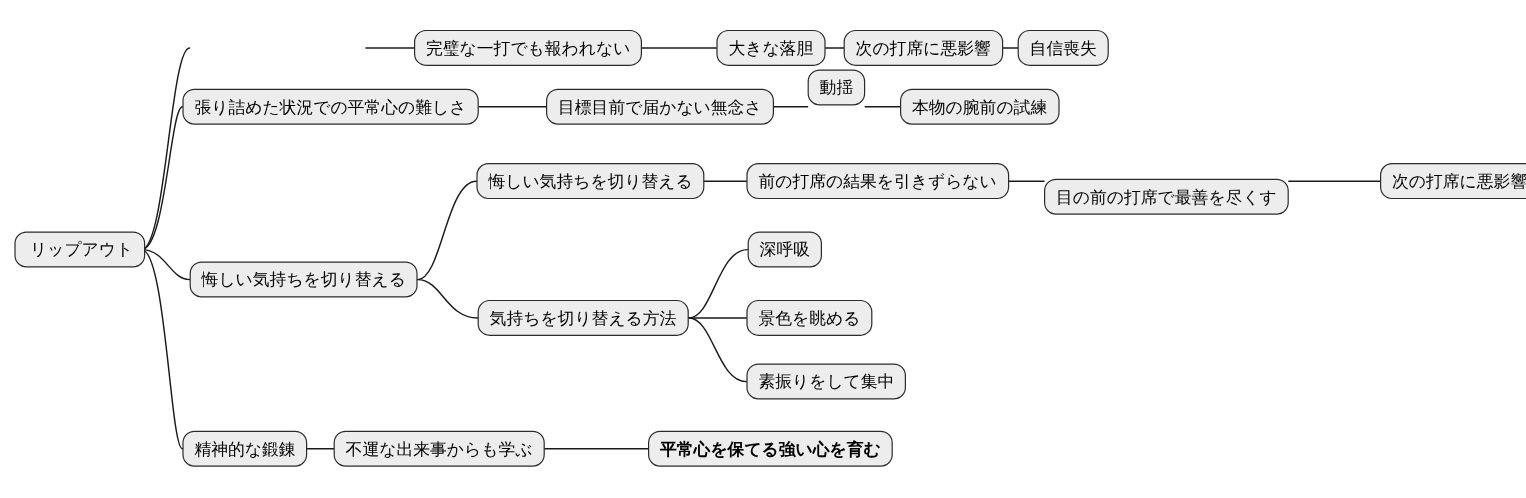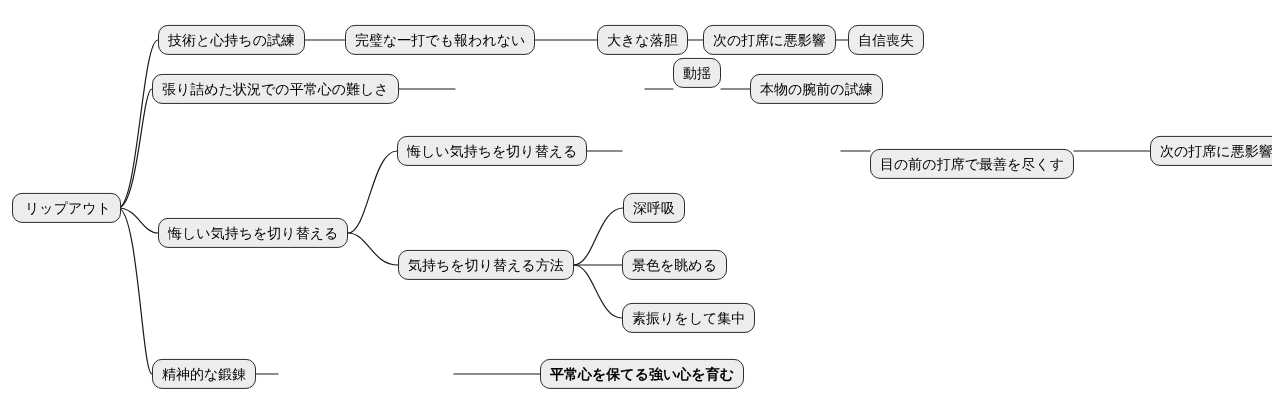--- a/index.html
+++ b/index.html
@@ -65,31 +65,33 @@
       <path d="M841 151 L870 151"></path>
       <path d="M1074 151 L1150 151"></path>
       <path d="M574 265 C594 265 598 208 623 208"></path>
       <path d="M574 265 L622 265"></path>
       <path d="M574 265 C594 265 598 318 622 318"></path>
       <path d="M256 374 L278 374"></path>
       <path d="M454 374 L540 374"></path>
     </svg>
 
 <div class="node" style="left: 12px; top: 208px; padding-left: 12px;">リップアウト</div>
-    <div class="node" style="left: 158px; top: 40px;">技術と心持ちの試練</div>
     <div class="node" style="left: 345px; top: 40px;">完璧な一打でも報われない</div>
     <div class="node" style="left: 597px; top: 40px;">大きな落胆</div>
     <div class="node" style="left: 703px; top: 40px;">次の打席に悪影響</div>
     <div class="node" style="left: 848px; top: 40px;">自信喪失</div>
     <div class="node" style="left: 152px; top: 89px;">張り詰めた状況での平常心の難しさ</div>
+    <div class="node" style="left: 455px; top: 89px;">目標目前で届かない無念さ</div>
     <div class="node" style="left: 673px; top: 73px;">動揺</div>
     <div class="node" style="left: 750px; top: 89px;">本物の腕前の試練</div>
     <div class="node" style="left: 158px; top: 233px;">悔しい気持ちを切り替える</div>
     <div class="node" style="left: 397px; top: 151px;">悔しい気持ちを切り替える</div>
+    <div class="node" style="left: 622px; top: 151px;">前の打席の結果を引きずらない</div>
     <div class="node" style="left: 870px; top: 164px;">目の前の打席で最善を尽くす</div>
     <div class="node" style="left: 1150px; top: 151px;">次の打席に悪影響</div>
     <div class="node" style="left: 398px; top: 265px;">気持ちを切り替える方法</div>
     <div class="node" style="left: 623px; top: 208px;">深呼吸</div>
     <div class="node" style="left: 622px; top: 265px;">景色を眺める</div>
     <div class="node" style="left: 622px; top: 318px;">素振りをして集中</div>
     <div class="node" style="left: 152px; top: 374px;">精神的な鍛錬</div>
+    <div class="node" style="left: 278px; top: 374px;">不運な出来事からも学ぶ</div>
     <div class="node" style="left: 540px; top: 374px; font-weight: bold;">平常心を保てる強い心を育む</div>
   </div>
 
 </body></html>

